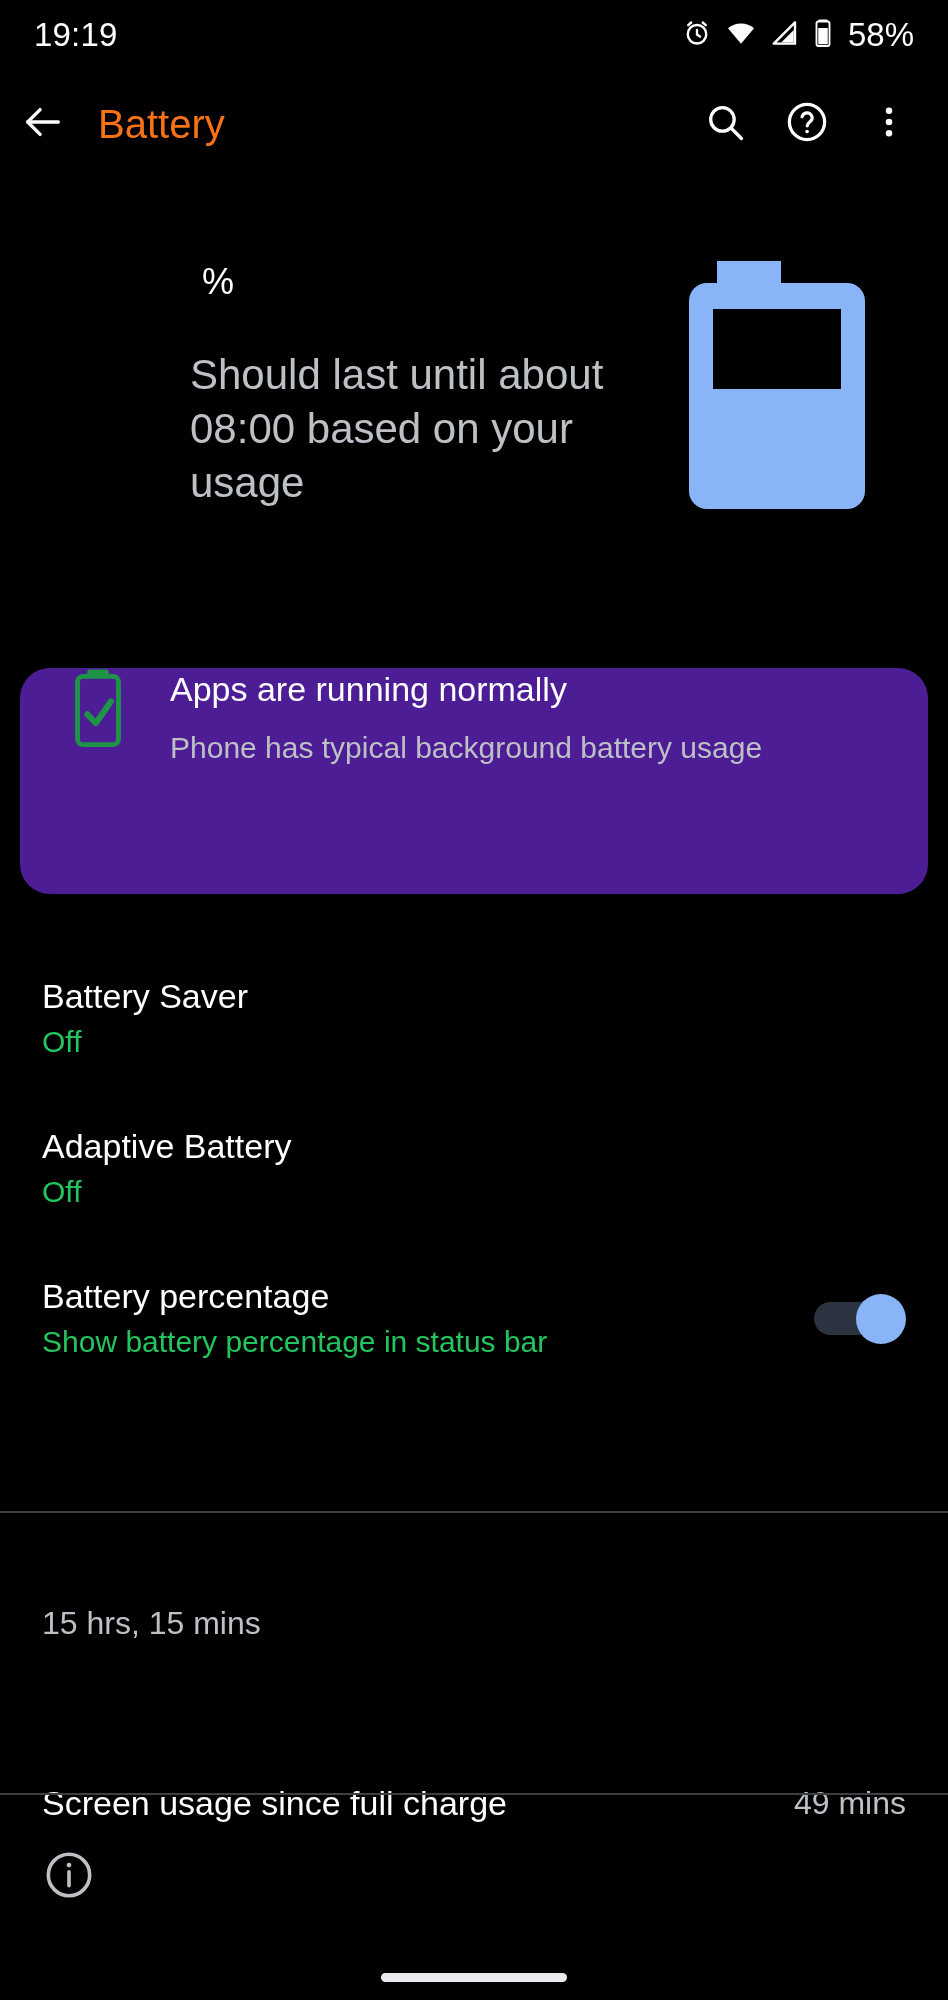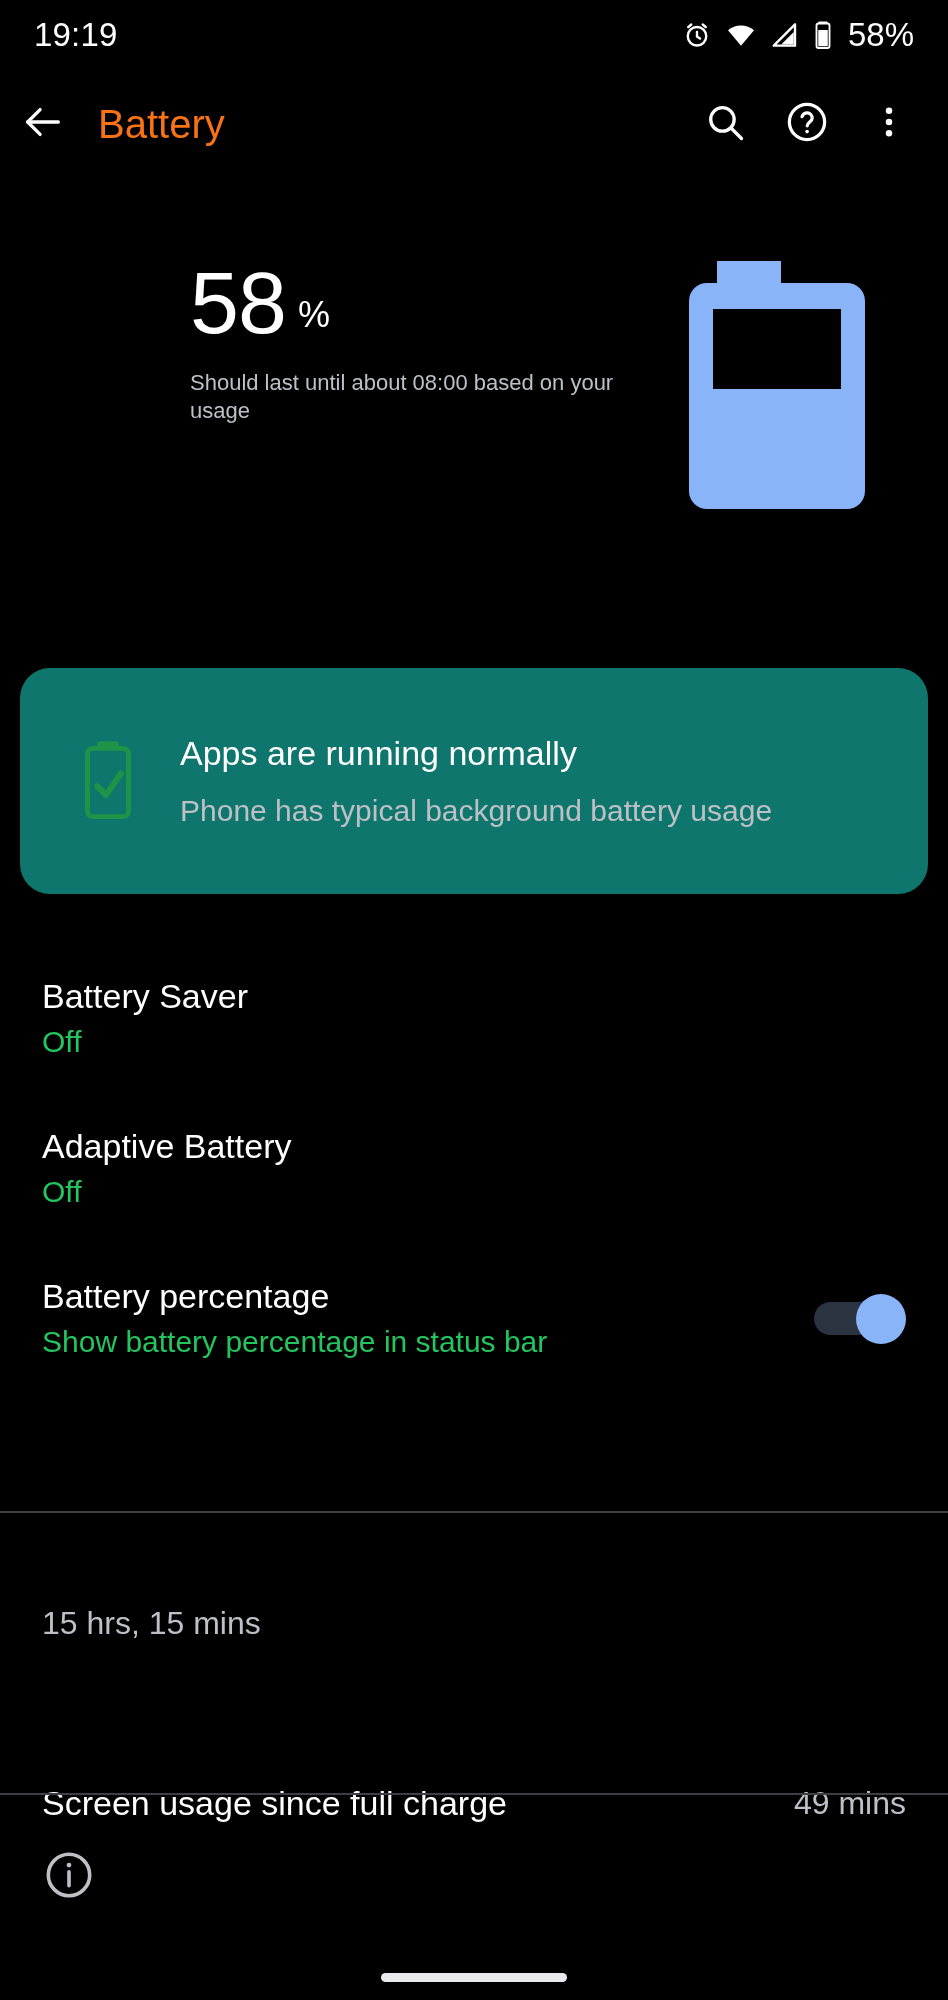--- a/index.html
+++ b/index.html
@@ -11,50 +11,50 @@
   }
   .phone { position:relative; width:948px; height:2000px; background:#000; }
 
   
   .statusbar {
     position:absolute; top:0; left:0; width:948px; height:70px;
     display:flex; align-items:center; justify-content:space-between;
     padding:8px 34px;
   }
   .sb-time { color:#fff; font-size:33px; letter-spacing:0.2px; }
-  .sb-right { display:flex; align-items:flex-end; gap:13px; }
+  .sb-right { display:flex; align-items:center; gap:13px; }
   .sb-pct { color:#fff; font-size:33px; margin-left:2px; }
 
   
   .toolbar {
     position:absolute; top:78px; left:0; width:948px; height:92px;
     display:flex; align-items:center;
   }
   .tb-back { width:86px; display:flex; justify-content:center; align-items:center; }
   .tb-title { color:#f97316; font-size:40px; margin-left:12px; flex:1; }
   .tb-actions { display:flex; align-items:center; gap:28px; padding-right:32px; }
   .tb-icon { width:54px; height:54px; display:flex; align-items:center; justify-content:center; }
 
   
   .header {
     position:absolute; top:236px; left:0; width:948px; height:300px;
   }
   .hdr-left { position:absolute; left:190px; top:25px; }
   .hdr-pct-row { display:flex; align-items:flex-end; }
   .hdr-pct { color:#fff; font-size:88px; font-weight:400; line-height:0.95; letter-spacing:-1px; }
   .hdr-unit { color:#fff; font-size:36px; margin-left:12px; margin-bottom:9px; }
-  .hdr-sub { color:#bdc1c6; font-size:22px; line-height:1.28; margin-top:24px; max-width:470px; }
+  .hdr-sub { color:#bdc1c6; font-size:42px; line-height:1.28; margin-top:36px; max-width:470px; }
 
   .batt-graphic { position:absolute; left:689px; top:15px; width:176px; height:258px; }
 
   
   .card {
     position:absolute; left:20px; top:668px; width:908px; height:226px;
-    background:#0f766e; border-radius:30px;
-    display:flex; align-items:center; padding:0 40px;
+    background:#4c1d95; border-radius:30px;
+    display:flex; align-items:flex-start; padding:0 30px;
   }
   .card-ico { width:96px; display:flex; justify-content:center; align-items:center; }
   .card-txt { flex:1; padding-left:24px; padding-right:10px; }
   .card-title { color:#fff; font-size:34px; line-height:1.28; }
   .card-sub { color:#bdc1c6; font-size:30px; line-height:1.3; margin-top:16px; }
 
   
   .pref {
     position:absolute; left:0; width:948px;
     padding:0 42px; display:flex; align-items:center;
@@ -172,21 +172,20 @@
               <circle cx="12" cy="18.8" r="1.95"></circle>
           </svg>
         </span>
       </div>
     </div>
   </div>
 
   <div class="header">
     <div class="hdr-left">
       <div class="hdr-pct-row">
-        <span class="hdr-pct">58</span>
         <span class="hdr-unit">%</span>
       </div>
       <div class="hdr-sub">Should last until about 08:00 based on your usage</div>
     </div>
 
     <div class="batt-graphic">
       <svg width="176" height="258" viewBox="0 0 176 258">
 
         <rect x="28" y="10" width="64" height="32" fill="#8ab4f8"></rect>
         <rect x="0" y="32" width="176" height="226" rx="18" fill="#8ab4f8"></rect>

